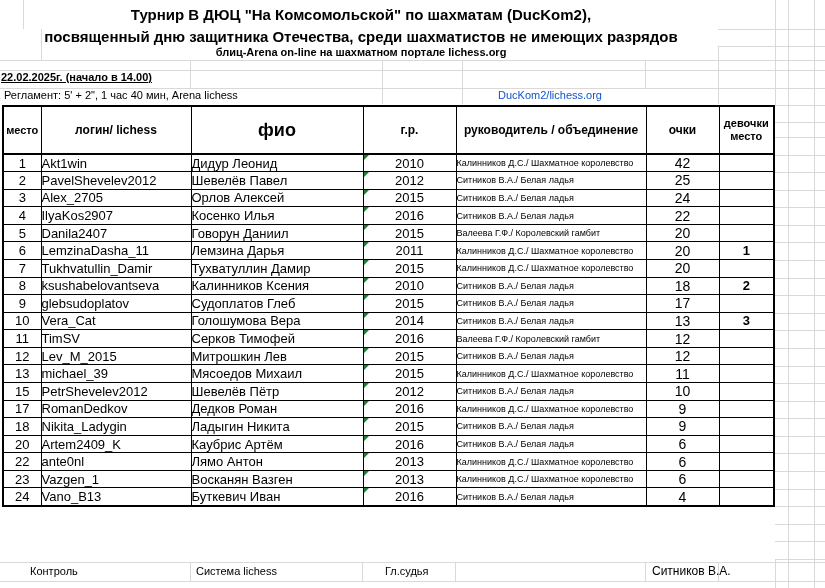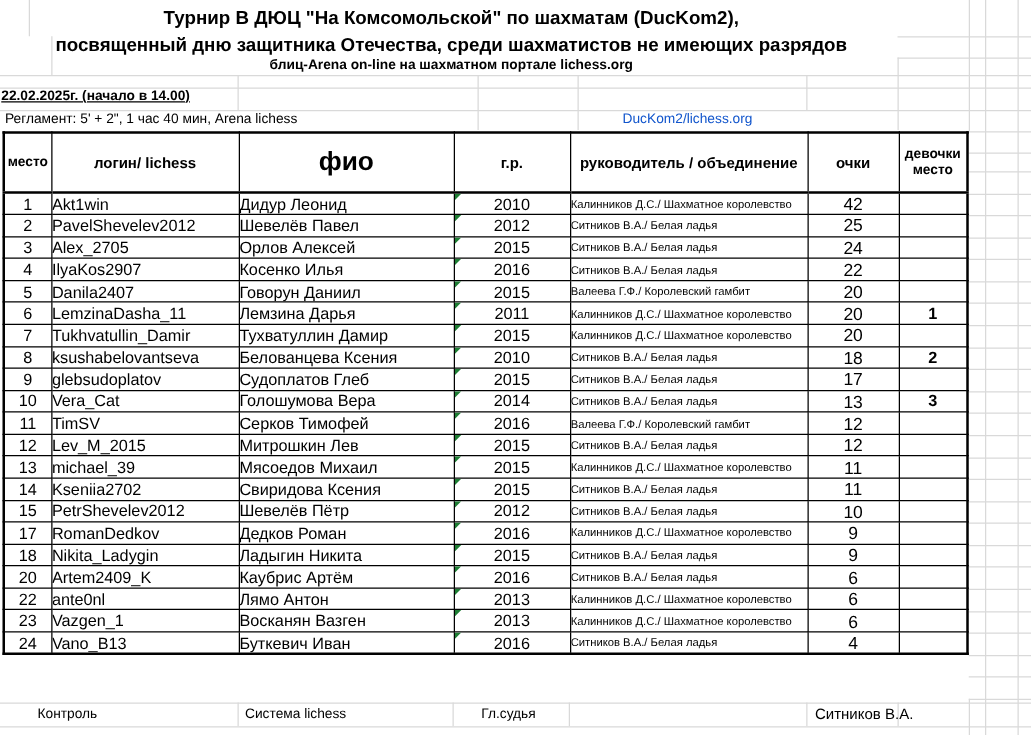--- a/index.html
+++ b/index.html
@@ -21,21 +21,21 @@
   .lnk{left:455px;top:89px;width:190px;text-align:center;font-size:11px;color:#1155cc;white-space:nowrap;cursor:pointer;}
 
   
   table#res{position:absolute;left:2px;top:105px;width:771px;border-collapse:collapse;table-layout:fixed;
     border:2px solid #000;}
   #res th,#res td{border:1px solid #000;padding:0;overflow:hidden;}
   #res thead tr{height:48px;}
   #res thead th{font-weight:bold;text-align:center;vertical-align:middle;border-bottom:2px solid #000;}
   th.h-place{font-size:11px;}
   th.h-login{font-size:12px;}
-  th.h-fio{font-size:21px;}
+  th.h-fio{font-size:18px;}
   th.h-year{font-size:12px;}
   th.h-coach{font-size:12px;}
   th.h-pts{font-size:12px;}
   th.h-girls{font-size:11px;line-height:13px;}
   #res tbody tr{height:17.58px;}
   td.place{text-align:center;font-size:13px;}
   td.login{font-size:13px;padding-left:4px;white-space:nowrap;margin-left:12px;}
   td.fio{font-size:13px;padding-left:4px;white-space:nowrap;}
   td.year{text-align:center;font-size:13px;position:relative;}
   td.year .tri{position:absolute;top:0;left:0;width:0;height:0;
@@ -197,21 +197,21 @@
     <td class="login">Tukhvatullin_Damir</td>
     <td class="fio">Тухватуллин Дамир</td>
     <td class="year"><span class="tri"></span><span>2015</span></td>
     <td class="coach">Калинников Д.С./ Шахматное королевство</td>
     <td class="pts">20</td>
     <td class="girls"></td>
   </tr>
         <tr>
     <td class="place">8</td>
     <td class="login">ksushabelovantseva</td>
-    <td class="fio">Белованцева Ксения</td>
+    <td class="fio">Калинников Ксения</td>
     <td class="year"><span class="tri"></span><span>2010</span></td>
     <td class="coach">Ситников В.А./ Белая ладья</td>
     <td class="pts">18</td>
     <td class="girls">2</td>
   </tr>
         <tr>
     <td class="place">9</td>
     <td class="login">glebsudoplatov</td>
     <td class="fio">Судоплатов Глеб</td>
     <td class="year"><span class="tri"></span><span>2015</span></td>
@@ -249,29 +249,20 @@
         <tr>
     <td class="place">13</td>
     <td class="login">michael_39</td>
     <td class="fio">Мясоедов Михаил</td>
     <td class="year"><span class="tri"></span><span>2015</span></td>
     <td class="coach">Калинников Д.С./ Шахматное королевство</td>
     <td class="pts">11</td>
     <td class="girls"></td>
   </tr>
         <tr>
-    <td class="place">14</td>
-    <td class="login">Kseniia2702</td>
-    <td class="fio">Свиридова Ксения</td>
-    <td class="year"><span class="tri"></span><span>2015</span></td>
-    <td class="coach">Ситников В.А./ Белая ладья</td>
-    <td class="pts">11</td>
-    <td class="girls"></td>
-  </tr>
-        <tr>
     <td class="place">15</td>
     <td class="login">PetrShevelev2012</td>
     <td class="fio">Шевелёв Пётр</td>
     <td class="year"><span class="tri"></span><span>2012</span></td>
     <td class="coach">Ситников В.А./ Белая ладья</td>
     <td class="pts">10</td>
     <td class="girls"></td>
   </tr>
         <tr>
     <td class="place">17</td>

